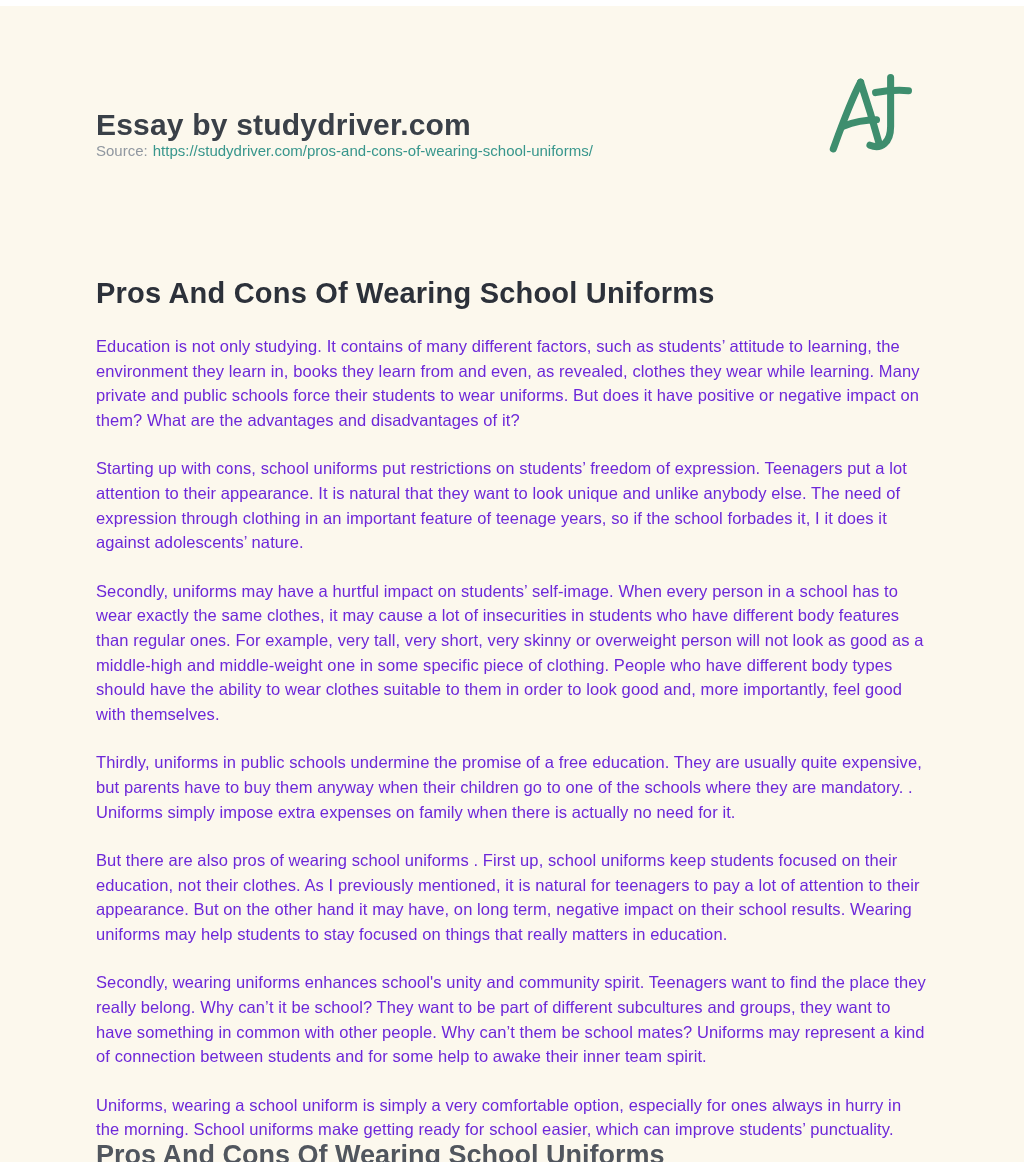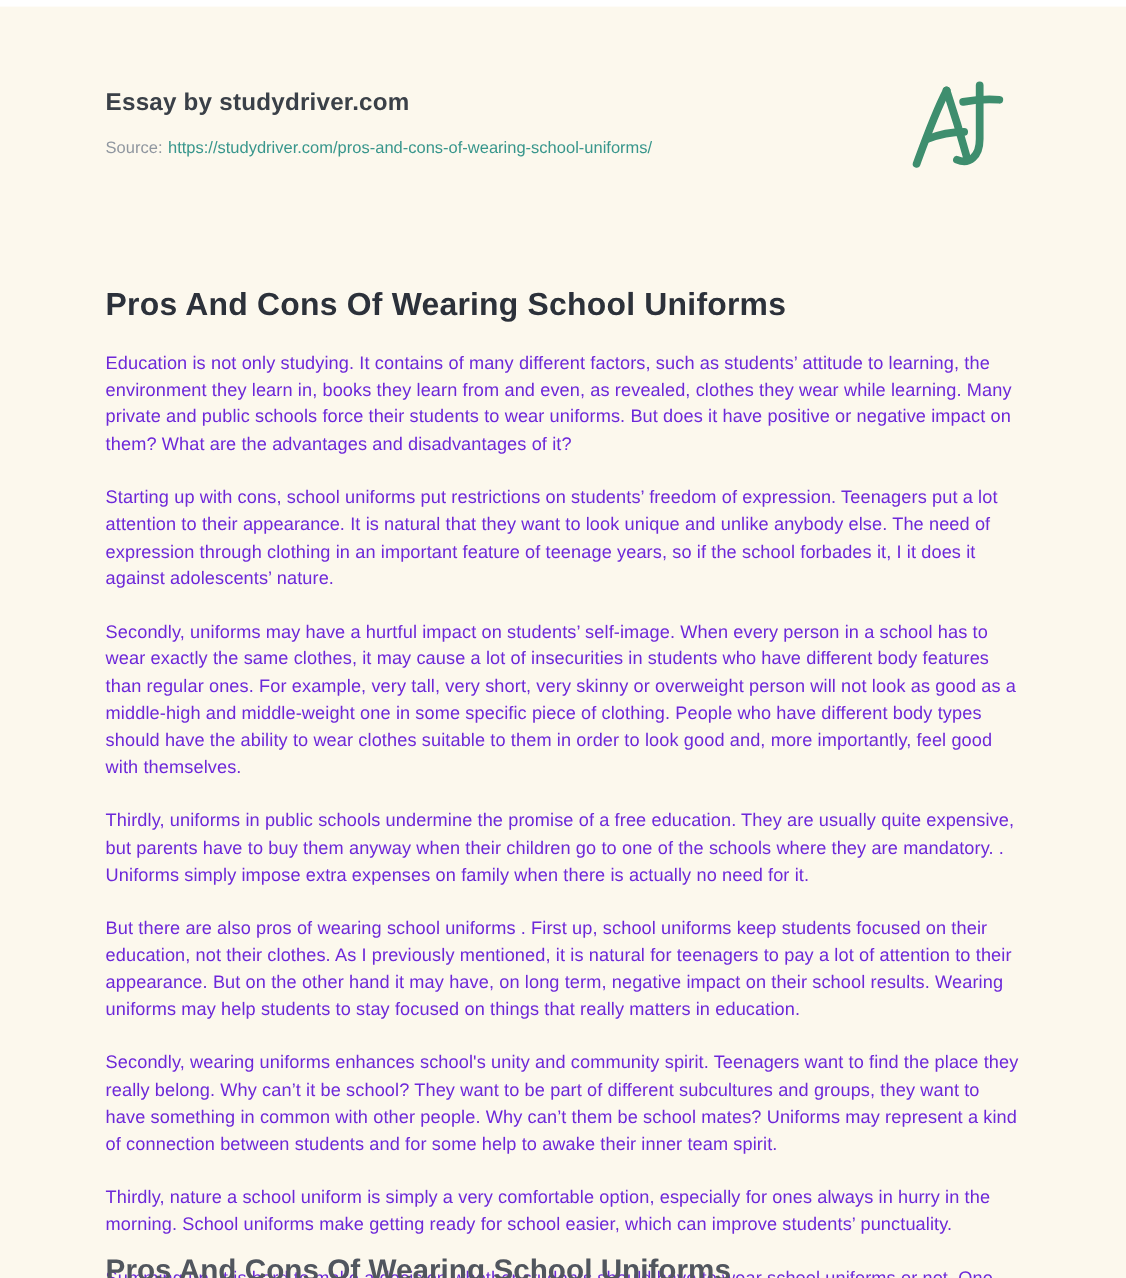--- a/index.html
+++ b/index.html
@@ -11,23 +11,23 @@
     position: relative;
     overflow: hidden;
   }
   .top-strip {
     position: absolute; top: 0; left: 0; width: 100%; height: 6px;
     background: #ffffff;
   }
   .page { padding: 0 96px; position: relative; }
   .header { position: relative; padding-top: 80px; }
   .essay-by {
-    font-size: 22px; font-weight: 700; color: #3a4048; letter-spacing: .2px;
+    font-size: 30px; font-weight: 700; color: #3a4048; letter-spacing: .2px; margin-top: 28px;
   }
-  .source-line { margin-top: 20px; font-size: 15px; color: #9097a0; }
+  .source-line { font-size: 15px; color: #9097a0; }
   .source-label { margin-right: 5px; }
   .source-url { color: #38968c; text-decoration: none; }
   .logo {
     position: absolute; top: 70px; right: 12px; width: 94px; height: 94px;
   }
   .logo svg { width: 100%; height: 100%; }
   .title {
     margin-top: 118px; font-size: 29px; font-weight: 700;
     color: #2c313a; letter-spacing: .2px;
   }
@@ -66,19 +66,19 @@
 
   <h1 class="title">Pros And Cons Of Wearing School Uniforms</h1>
 
   <div class="content">
     <p>Education is not only studying. It contains of many different factors, such as students’ attitude to learning, the environment they learn in, books they learn from and even, as revealed, clothes they wear while learning. Many private and public schools force their students to wear uniforms. But does it have positive or negative impact on them? What are the advantages and disadvantages of it?</p>
     <p>Starting up with cons, school uniforms put restrictions on students’ freedom of expression. Teenagers put a lot attention to their appearance. It is natural that they want to look unique and unlike anybody else. The need of expression through clothing in an important feature of teenage years, so if the school forbades it, I it does it against adolescents’ nature.</p>
     <p>Secondly, uniforms may have a hurtful impact on students’ self-image. When every person in a school has to wear exactly the same clothes, it may cause a lot of insecurities in students who have different body features than regular ones. For example, very tall, very short, very skinny or overweight person will not look as good as a middle-high and middle-weight one in some specific piece of clothing. People who have different body types should have the ability to wear clothes suitable to them in order to look good and, more importantly, feel good with themselves.</p>
     <p>Thirdly, uniforms in public schools undermine the promise of a free education. They are usually quite expensive, but parents have to buy them anyway when their children go to one of the schools where they are mandatory. . Uniforms simply impose extra expenses on family when there is actually no need for it.</p>
     <p>But there are also pros of wearing school uniforms . First up, school uniforms keep students focused on their education, not their clothes. As I previously mentioned, it is natural for teenagers to pay a lot of attention to their appearance. But on the other hand it may have, on long term, negative impact on their school results. Wearing uniforms may help students to stay focused on things that really matters in education.</p>
     <p>Secondly, wearing uniforms enhances school's unity and community spirit. Teenagers want to find the place they really belong. Why can’t it be school? They want to be part of different subcultures and groups, they want to have something in common with other people. Why can’t them be school mates? Uniforms may represent a kind of connection between students and for some help to awake their inner team spirit.</p>
-    <p>Thirdly, nature a school uniform is simply a very comfortable option, especially for ones always in hurry in the morning. School uniforms make getting ready for school easier, which can improve students’ punctuality.</p>
+    <p>Uniforms, wearing a school uniform is simply a very comfortable option, especially for ones always in hurry in the morning. School uniforms make getting ready for school easier, which can improve students’ punctuality.</p>
     <p>Summing up, it is hard to make a decision whether students should have to wear school uniforms or not. One thing is clear- this issue has both pluses and minuses, so every school with or without mandatory uniforms is somehow right.</p>
   </div>
 
 </div>
 
 <div class="footer-title">Pros And Cons Of Wearing School Uniforms</div>
 
 </body></html>

